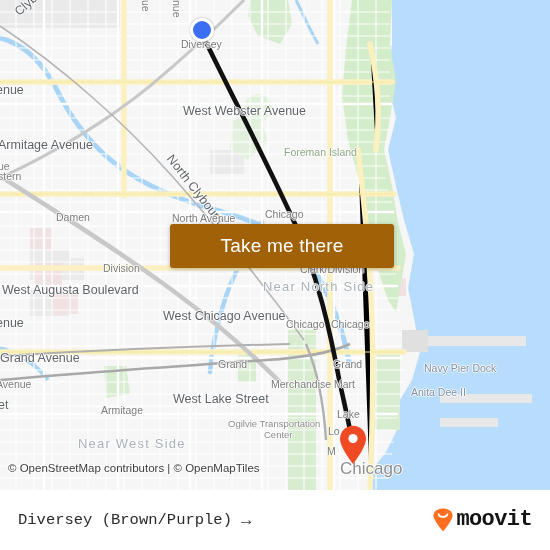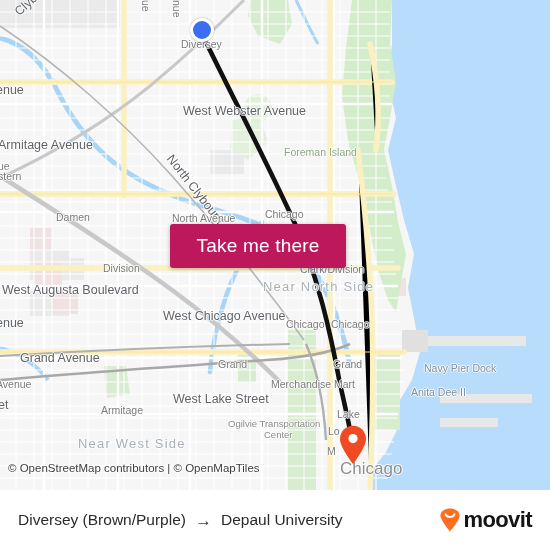--- a/index.html
+++ b/index.html
@@ -67,22 +67,22 @@
   #destination-marker {
     position: absolute;
     left: 338px; top: 425px;
     width: 30px; height: 40px;
   }
 
   
   #take-me-there-button {
     position: absolute;
     left: 170px; top: 224px;
-    width: 176px; height: 44px;
-    background: #be185d;
+    width: 224px; height: 44px;
+    background: #a16207;
     border: none;
     border-radius: 3px;
     color: #ffffff;
     font-size: 19px;
     font-family: "Liberation Sans", sans-serif;
     letter-spacing: .2px;
     cursor: pointer;
     box-shadow: 0 1px 4px rgba(0,0,0,.28);
     display: flex;
     align-items: center;
@@ -107,20 +107,21 @@
   #footer {
     position: absolute;
     left: 0; top: 490px;
     width: 550px; height: 60px;
     background: #ffffff;
     display: flex;
     align-items: center;
     justify-content: space-between;
     padding: 0 18px;
     box-sizing: border-box;
+    font-family: Liberation Mono, monospace;
   }
   #trip-summary {
     display: flex;
     align-items: center;
     gap: 9px;
     font-size: 15.5px;
     color: #2b2b2b;
   }
   #trip-arrow-icon {
     font-size: 17px;
@@ -312,21 +313,21 @@
 
   <div id="map-labels">
       <div class="map-label lbl-street" style="left: 12px; top: 8px; transform: rotate(-42deg); transform-origin: left top;">Clybourn Avenue</div>
       <div class="map-label lbl-street" style="left: -4px; top: 83px;">enue</div>
       <div class="map-label lbl-street" style="left: -2px; top: 138px;">Armitage Avenue</div>
       <div class="map-label lbl-small" style="left: -2px; top: 170px;">stern</div>
       <div class="map-label lbl-small" style="left: 56px; top: 211px;">Damen</div>
       <div class="map-label lbl-small" style="left: 103px; top: 262px;">Division</div>
       <div class="map-label lbl-street" style="left: 2px; top: 283px;">West Augusta Boulevard</div>
       <div class="map-label lbl-street" style="left: -4px; top: 316px;">enue</div>
-      <div class="map-label lbl-street" style="left: 0px; top: 351px; padding-left: 20px;">Grand Avenue</div>
+      <div class="map-label lbl-street" style="left: 0px; top: 351px;">Grand Avenue</div>
       <div class="map-label lbl-small" style="left: -4px; top: 378px;">Avenue</div>
       <div class="map-label lbl-street" style="left: -2px; top: 398px;">et</div>
       <div class="map-label lbl-small" style="left: 101px; top: 404px;">Armitage</div>
       <div class="map-label lbl-hood" style="left: 78px; top: 436px;">Near West Side</div>
       <div class="map-label lbl-small" style="left: -2px; top: 160px;">ue</div>
       <div class="map-label lbl-street" style="left: 175px; top: 152px; transform: rotate(52deg); transform-origin: left top;">North Clybourn Avenue</div>
       <div class="map-label lbl-small" style="left: 155px; top: 212px; margin-left: 17px;">North Avenue</div>
       <div class="map-label lbl-street" style="left: 183px; top: 104px;">West Webster Avenue</div>
       <div class="map-label lbl-street" style="left: 163px; top: 309px;">West Chicago Avenue</div>
       <div class="map-label lbl-street" style="left: 173px; top: 392px;">West Lake Street</div>
@@ -364,21 +365,20 @@
   <button id="take-me-there-button">Take me there</button>
 
   <div id="map-attribution">© OpenStreetMap contributors | © OpenMapTiles</div>
 </div>
 
 <div id="footer">
 
   <div id="trip-summary">
     <span>Diversey (Brown/Purple)</span>
     <span id="trip-arrow-icon">→</span>
-    <span>Depaul University</span>
   </div>
 
   <div id="moovit-logo">
     <svg width="22" height="24" viewBox="0 0 22 24">
       <path d="M11 23.5 C11 23.5 20.6 12.5 20.6 7.6 C20.6 3.4 16.3 0.4 11 0.4 C5.7 0.4 1.4 3.4 1.4 7.6 C1.4 12.5 11 23.5 11 23.5 Z" fill="#ff6d1f"></path>
       <path d="M6.6 6.2 C7.6 9.8 14.4 9.8 15.4 6.2" fill="none" stroke="#ffffff" stroke-width="1.9" stroke-linecap="round"></path>
     </svg>
     <span id="moovit-wordmark">moovit</span>
   </div>
 </div>

